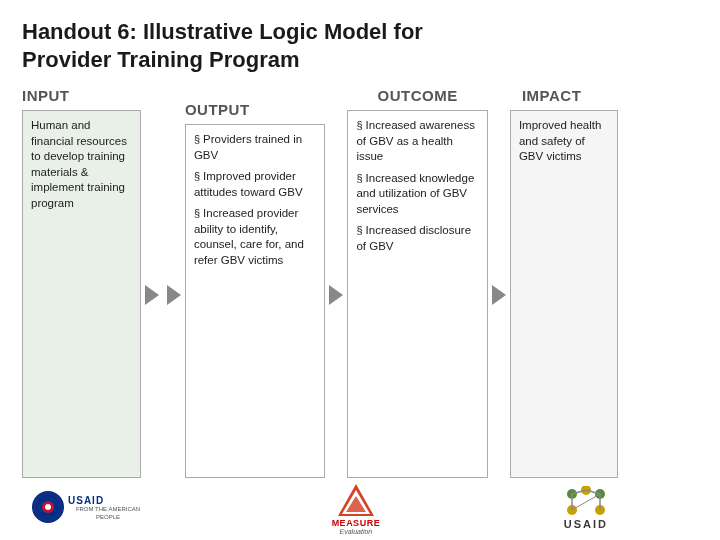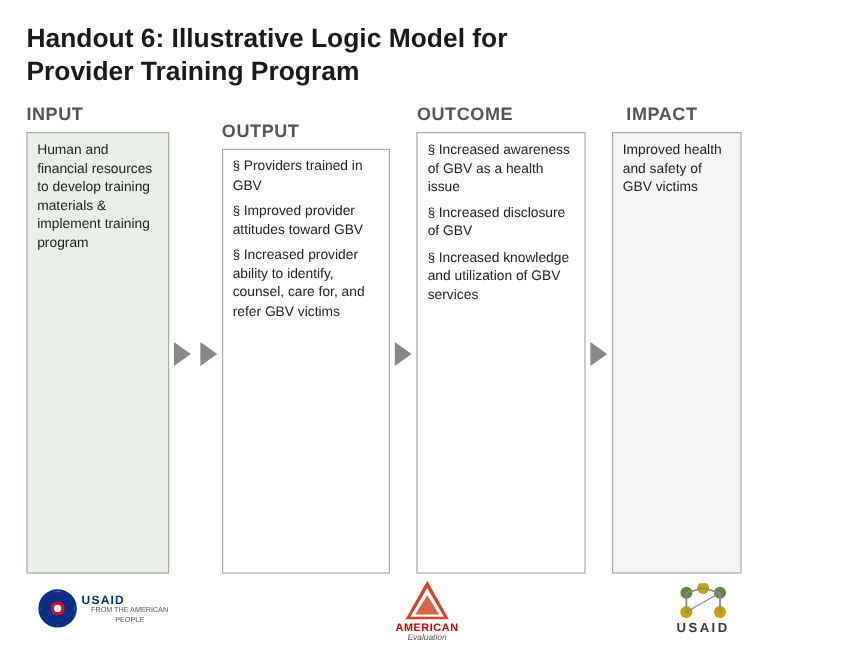--- a/index.html
+++ b/index.html
@@ -34,21 +34,21 @@
 
     .column {
       display: flex;
       flex-direction: column;
       position: relative;
     }
 
     .col-input { flex: 1.1; }
     .col-process { flex: 1.3; }
     .col-output { flex: 1.3; }
-    .col-outcome { flex: 1.3; }
+    .col-outcome { flex: 1.3; align-items: center; }
     .col-impact { flex: 1.0; }
 
     .col-header {
       font-size: 15px;
       font-weight: bold;
       color: #4a4a4a;
       letter-spacing: 0.5px;
       margin-bottom: 6px;
       text-transform: uppercase;
     }
@@ -247,22 +247,22 @@
     </div>
 
     <div class="arrow-container">
       <div class="arrow"></div>
     </div>
 
     <div class="column col-outcome">
       <div class="col-header">OUTCOME</div>
       <div class="col-box">
         <div class="bullet-item">Increased awareness of GBV as a health issue</div>
+        <div class="bullet-item">Increased knowledge and utilization of GBV services</div>
         <div class="bullet-item">Increased disclosure of GBV</div>
-        <div class="bullet-item">Increased knowledge and utilization of GBV services</div>
       </div>
     </div>
 
     <div class="arrow-container">
       <div class="arrow"></div>
     </div>
 
     <div class="column col-impact">
       <div class="col-header">IMPACT</div>
       <div class="col-box">
@@ -289,21 +289,21 @@
         </div>
       </div>
     </div>
 
     <div class="logo-measure">
       <svg width="40" height="36" viewBox="0 0 40 36">
         <polygon points="20,2 2,34 38,34" fill="#cc2200" opacity="0.85"></polygon>
         <polygon points="20,8 6,32 34,32" fill="#fff"></polygon>
         <polygon points="20,14 10,30 30,30" fill="#cc2200" opacity="0.7"></polygon>
       </svg>
-      <div class="measure-text">AMERICAN</div>
+      <div class="measure-text">MEASURE</div>
       <div class="measure-sub">Evaluation</div>
     </div>
 
     <div class="logo-igwg">
       <svg width="44" height="32" viewBox="0 0 44 32">
 
         <circle cx="8" cy="8" r="5" fill="#5a8a3c"></circle>
         <circle cx="22" cy="4" r="5" fill="#c8a000"></circle>
         <circle cx="36" cy="8" r="5" fill="#5a8a3c"></circle>
         <circle cx="8" cy="24" r="5" fill="#c8a000"></circle>

